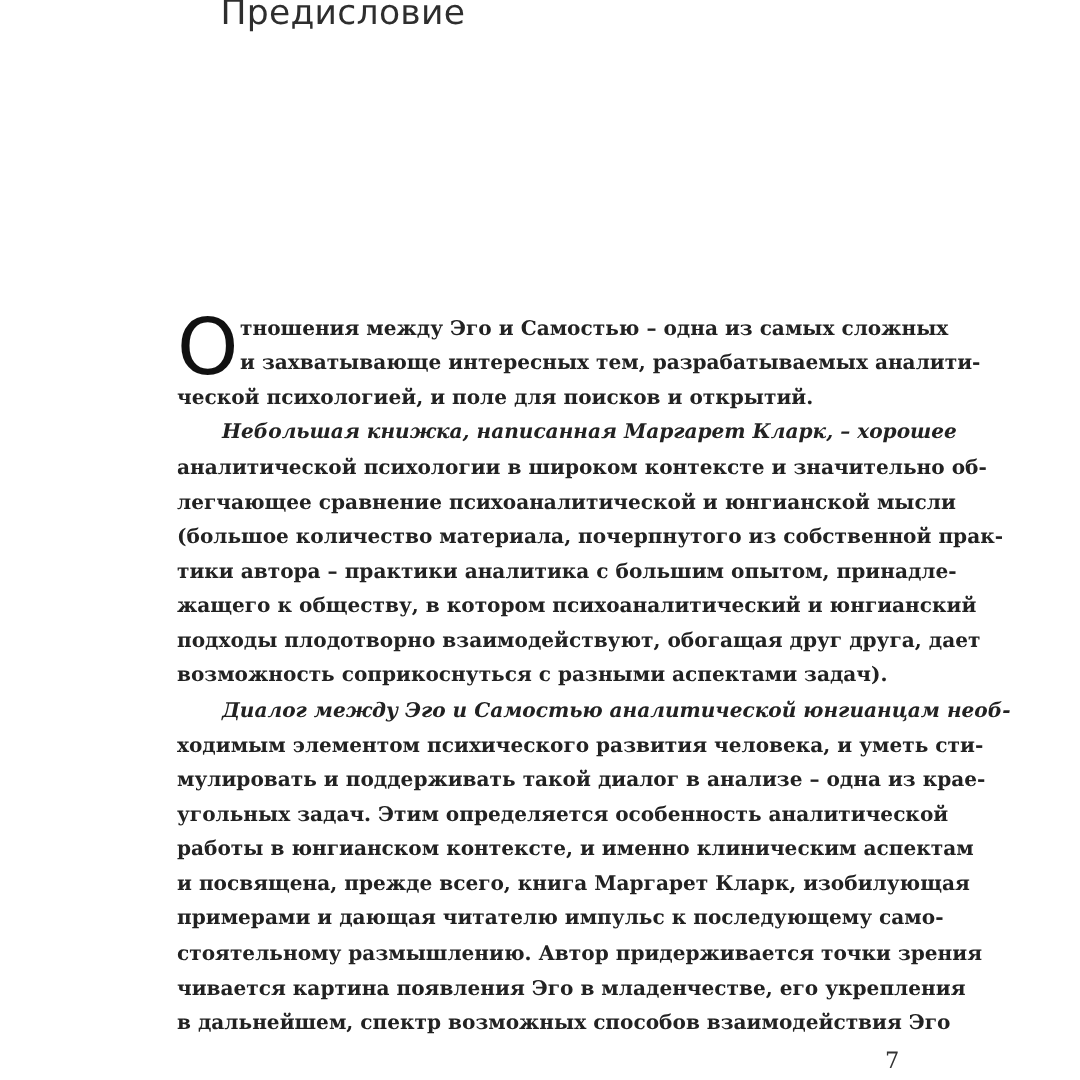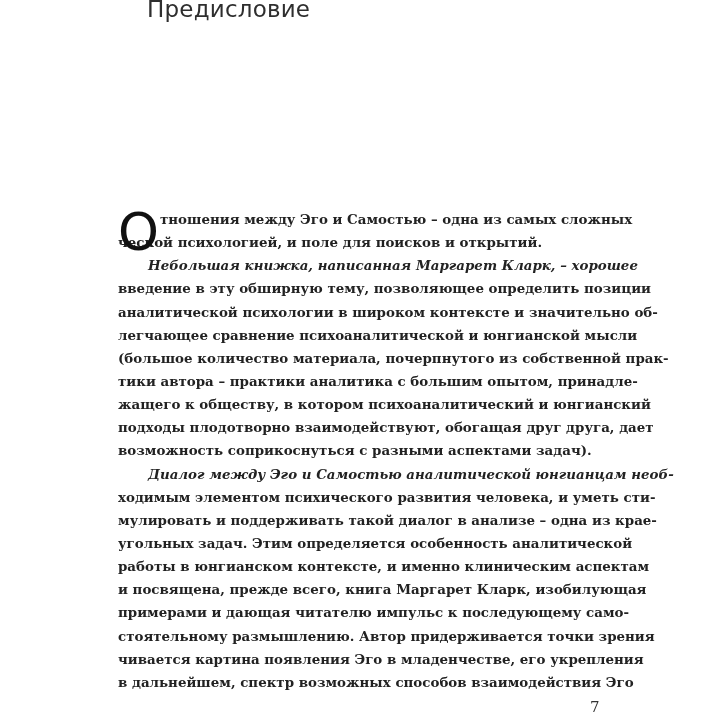--- a/index.html
+++ b/index.html
@@ -30,23 +30,23 @@
   }
 </style>
 </head>
 <body>
 
 <h1 class="page-title">Предисловие</h1>
 
 <div class="body-text">
   <span class="dropcap">О</span>
   <span class="line dropcap-line">тношения между Эго и Самостью – одна из самых сложных</span>
+  <span class="line dropcap-line">и захватывающе интересных тем, разрабатываемых аналити-</span>
   <span class="line last">ческой психологией, и поле для поисков и открытий.</span>
   <span class="line indent">Небольшая книжка, написанная Маргарет Кларк, – хорошее</span>
-  <span class="line">введение в эту обширную тему, позволяющее определить позиции</span>
   <span class="line">аналитической психологии в широком контексте и значительно об-</span>
   <span class="line">легчающее сравнение психоаналитической и юнгианской мысли</span>
   <span class="line">(большое количество материала, почерпнутого из собственной прак-</span>
   <span class="line">тики автора – практики аналитика с большим опытом, принадле-</span>
   <span class="line">жащего к обществу, в котором психоаналитический и юнгианский</span>
   <span class="line">подходы плодотворно взаимодействуют, обогащая друг друга, дает</span>
   <span class="line last">возможность соприкоснуться с разными аспектами задач).</span>
   <span class="line indent">Диалог между Эго и Самостью аналитической юнгианцам необ-</span>
   <span class="line">ходимым элементом психического развития человека, и уметь сти-</span>
   <span class="line">мулировать и поддерживать такой диалог в анализе – одна из крае-</span>

